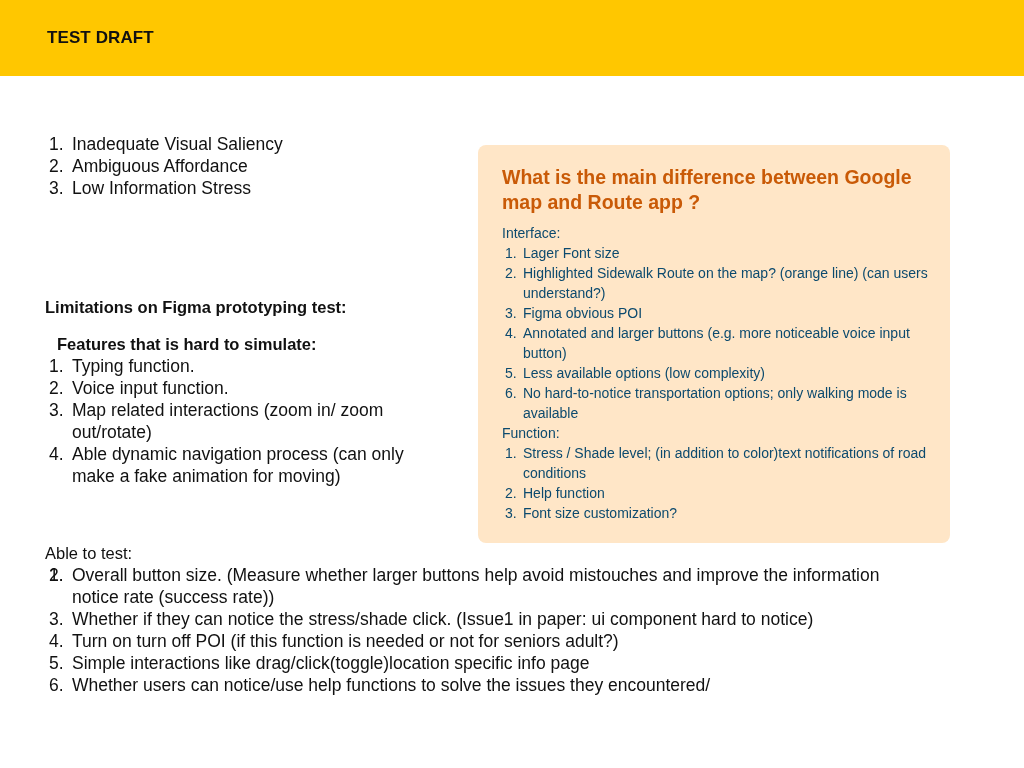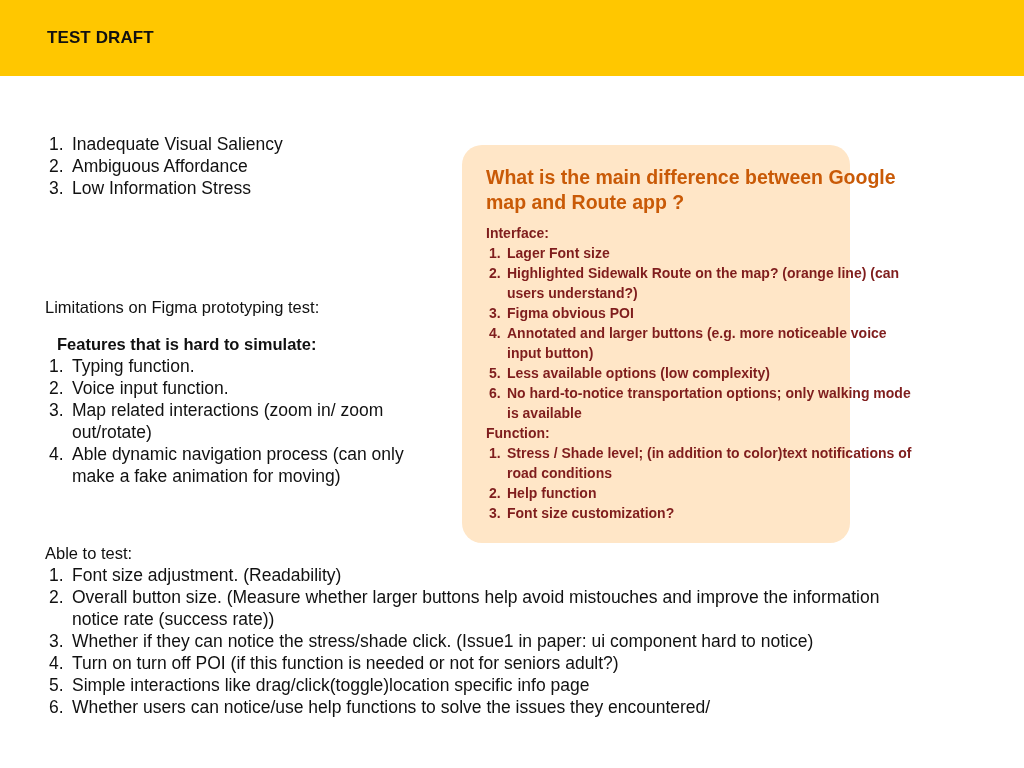--- a/index.html
+++ b/index.html
@@ -19,52 +19,52 @@
     .list li { position: relative; padding-left: 27px; }
     .list li .num { position: absolute; left: 4px; top: 0; }
 
     .issues {
       position: absolute; left: 45px; top: 133px;
       font-size: 17.5px; line-height: 22px;
     }
 
     .limits-heading {
       position: absolute; left: 45px; top: 296px;
-      font-size: 16.5px; font-weight: normal; line-height: 22px; text-align: center;
+      font-size: 16.5px; font-weight: bold; line-height: 22px; text-align: center;
     }
     .hard-heading {
       position: absolute; left: 57px; top: 333px;
       font-size: 16.5px; font-weight: bold; line-height: 22px;
     }
     .hard-list {
       position: absolute; left: 45px; top: 355px; width: 400px;
       font-size: 17.5px; line-height: 22px;
     }
 
     .able-heading {
       position: absolute; left: 45px; top: 542px;
       font-size: 16.5px; font-weight: normal; line-height: 22px;
     }
     .able-list {
       position: absolute; left: 45px; top: 564px; width: 880px;
       font-size: 17.5px; line-height: 22px;
     }
 
     .card {
-      position: absolute; left: 462px; top: 145px; width: 388px; height: 398px;
-      background: #FFE6C7; border-radius: 20px;
+      position: absolute; left: 478px; top: 145px; width: 472px; height: 398px;
+      background: #FFE6C7; border-radius: 8px;
       color: #D7690F;
     }
     .card-title {
       position: absolute; left: 24px; top: 20px; width: 430px;
       font-size: 19.5px; font-weight: bold; line-height: 25px; color: #C95A07;
     }
     .card-body {
       position: absolute; left: 24px; top: 78px; width: 430px;
-      font-size: 14px; line-height: 20px; color: #7f1d1d; font-weight: bold;
+      font-size: 14px; line-height: 20px; color: #0c4a6e;
     }
     .card-body .list li { padding-left: 21px; }
     .card-body .list li .num { left: 3px; }
   </style>
 </head>
 <body>
 
 <div class="header">
   <div class="header-title">TEST DRAFT</div>
 </div>
@@ -100,19 +100,19 @@
     <ol class="list">
       <li><span class="num">1.</span><span>Stress / Shade level; (in addition to color)text notifications of road conditions</span></li>
       <li><span class="num">2.</span><span>Help function</span></li>
       <li><span class="num">3.</span><span>Font size customization?</span></li>
     </ol>
   </div>
 </div>
 
 <div class="able-heading">Able to test:</div>
 <ol class="list able-list">
-  <li><span class="num">1.</span><span>Font size adjustment. (Readability)</span></li>
+  <li><span class="num">1.</span></li>
   <li><span class="num">2.</span><span>Overall button size. (Measure whether larger buttons help avoid mistouches and improve the information notice rate (success rate))</span></li>
   <li><span class="num">3.</span><span>Whether if they can notice the stress/shade click. (Issue1 in paper: ui component hard to notice)</span></li>
   <li><span class="num">4.</span><span>Turn on turn off POI (if this function is needed or not for seniors adult?)</span></li>
   <li><span class="num">5.</span><span>Simple interactions like drag/click(toggle)location specific info page</span></li>
   <li><span class="num">6.</span><span>Whether users can notice/use help functions to solve the issues they encountered/</span></li>
 </ol>
 
 </body></html>

